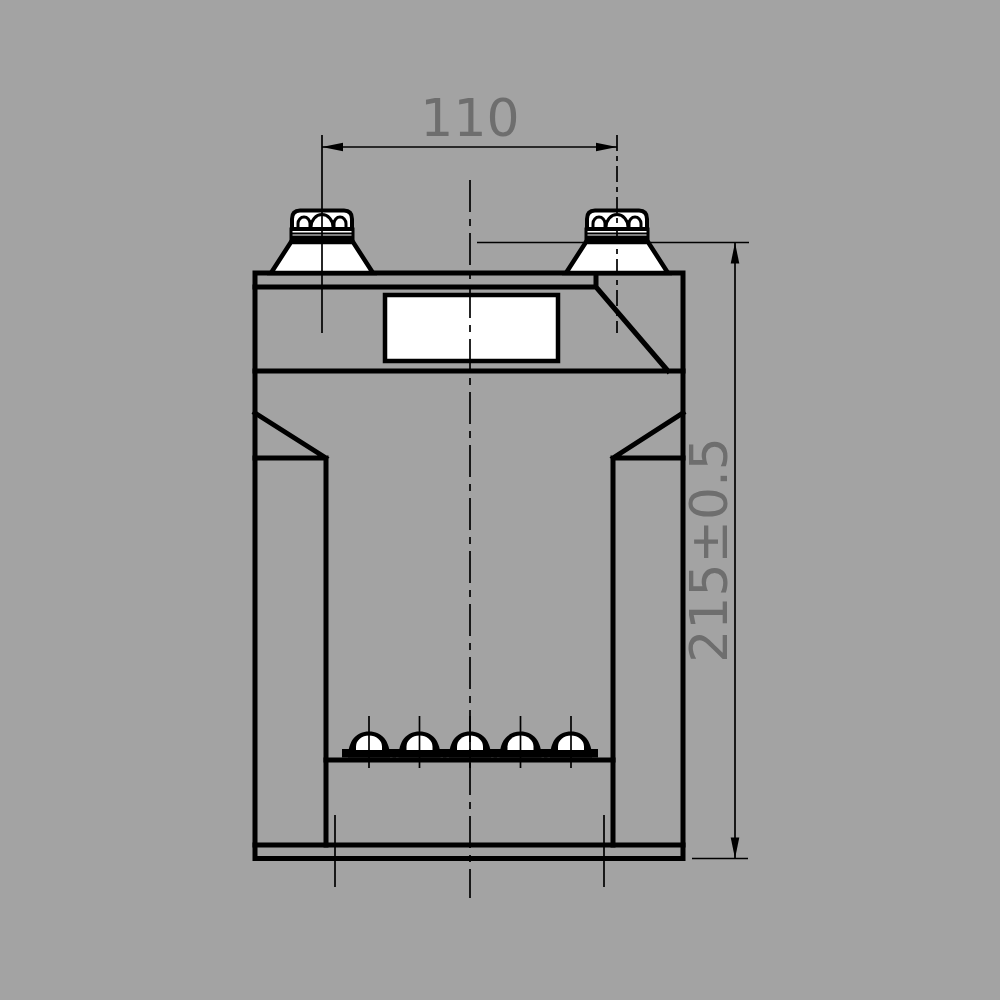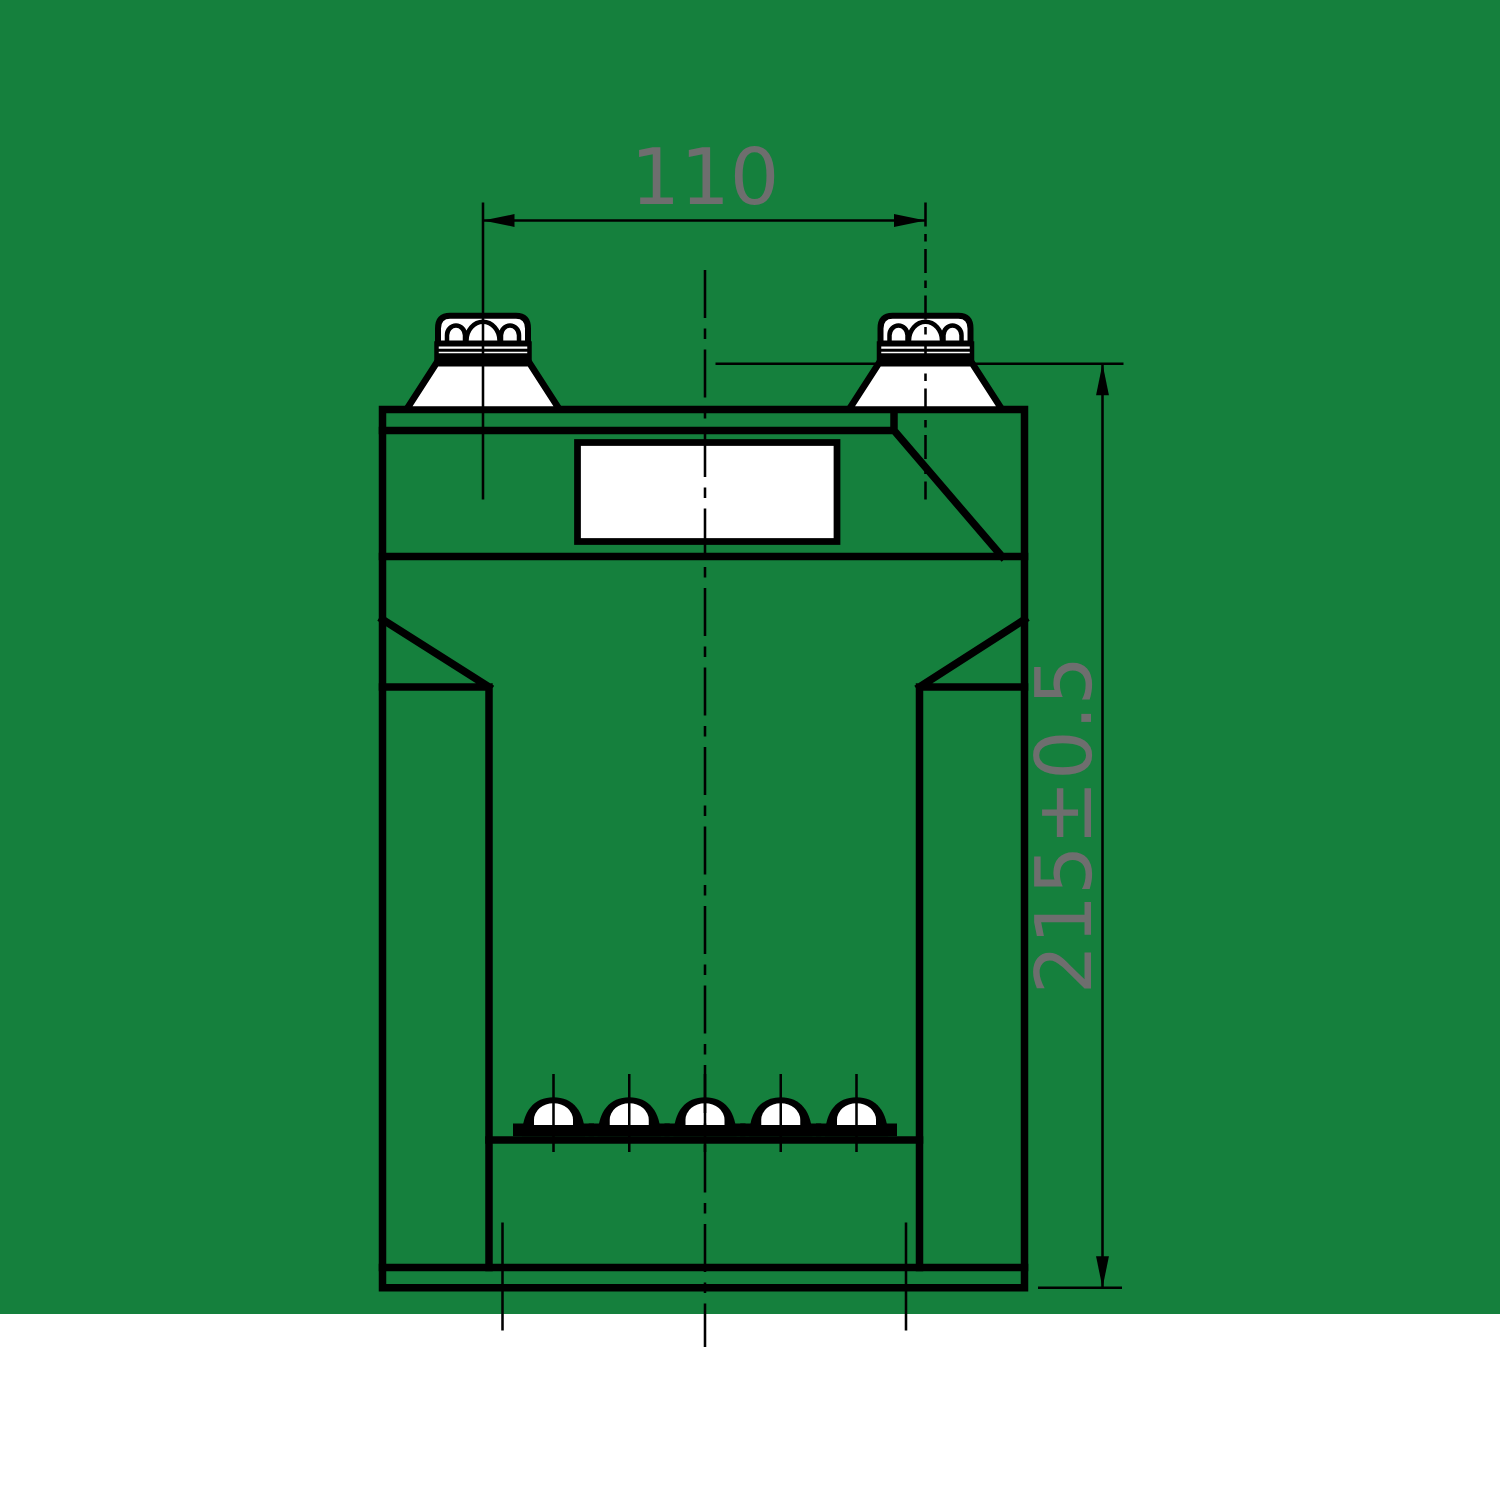--- a/index.html
+++ b/index.html
@@ -7,22 +7,22 @@
     padding: 0;
     background: #ffffff;
     width: 1000px;
     height: 1000px;
     overflow: hidden;
     font-family: "DejaVu Sans", sans-serif;
   }
   .sheet {
     position: relative;
     width: 1000px;
-    height: 876px;
-    background: #15803d;
+    height: 1000px;
+    background: #a3a3a3;
   }
   svg { display: block; }
   text.dim-label {
     font-family: "DejaVu Sans", sans-serif;
     font-size: 52px;
   }
 </style>
 </head>
 <body>
 

